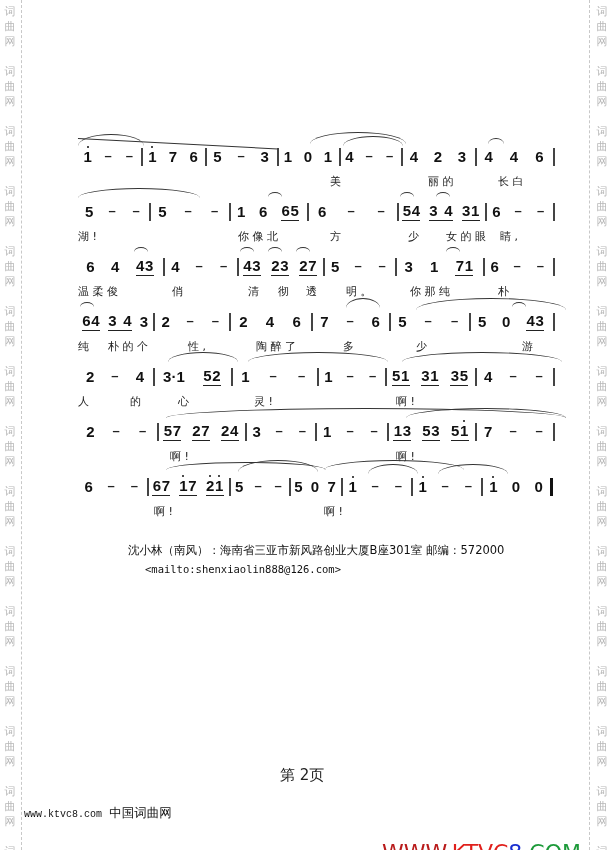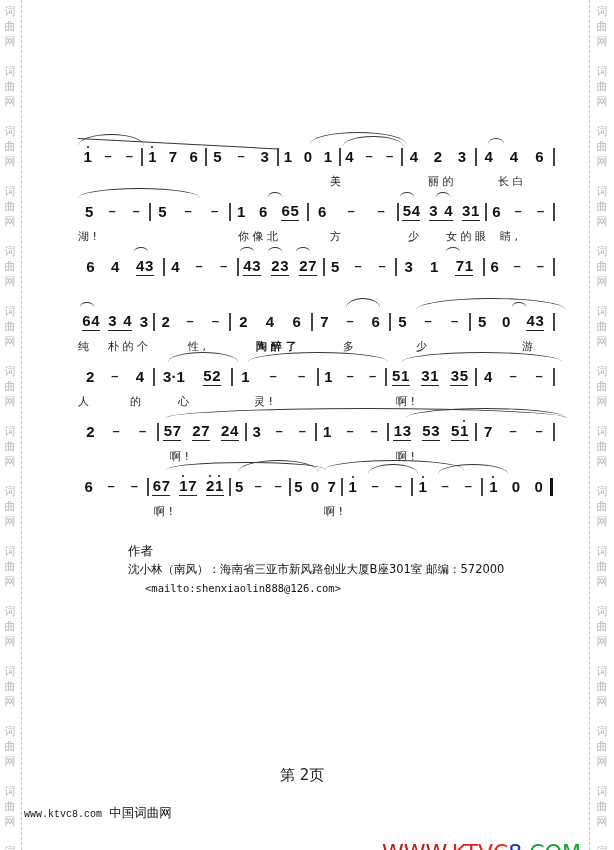--- a/index.html
+++ b/index.html
@@ -362,20 +362,30 @@
           <span class="note dash">–</span>
           <span class="note dash">–</span>
         </div>
         <div class="bar" style="left: 85px;"></div>
         <div class="bar" style="left: 159px;"></div>
         <div class="bar" style="left: 245px;"></div>
         <div class="bar" style="left: 317px;"></div>
         <div class="bar" style="left: 405px;"></div>
         <div class="bar" style="left: 475px;"></div>
       </div>
+      <div class="lyrics">
+        <span class="lyr" style="left: 0px;">温 柔 俊</span>
+        <span class="lyr" style="left: 94px;">俏</span>
+        <span class="lyr" style="left: 170px;">清</span>
+        <span class="lyr" style="left: 200px;">彻</span>
+        <span class="lyr" style="left: 228px;">透</span>
+        <span class="lyr" style="left: 268px;">明 。</span>
+        <span class="lyr" style="left: 332px;">你 那 纯</span>
+        <span class="lyr" style="left: 420px;">朴</span>
+      </div>
     </div>
     <div class="row" style="top: 165px;">
       <div class="notes">
         <div class="measure" style="left: 0px; width: 74px;">
           <span class="grp">
             <span class="note">6</span>
             <span class="note">4</span>
           </span>
           <span class="grp">
             <span class="note">3</span>
@@ -416,21 +426,21 @@
         <div class="bar" style="left: 151px;"></div>
         <div class="bar" style="left: 233px;"></div>
         <div class="bar" style="left: 311px;"></div>
         <div class="bar" style="left: 391px;"></div>
         <div class="bar" style="left: 475px;"></div>
       </div>
       <div class="lyrics">
         <span class="lyr" style="left: 0px;">纯</span>
         <span class="lyr" style="left: 30px;">朴 的 个</span>
         <span class="lyr" style="left: 110px;">性 ,</span>
-        <span class="lyr" style="left: 178px; font-weight: bold;">陶 醉 了</span>
+        <span class="lyr" style="left: 178px;">陶 醉 了</span>
         <span class="lyr" style="left: 265px;">多</span>
         <span class="lyr" style="left: 338px;">少</span>
         <span class="lyr" style="left: 444px;">游</span>
       </div>
     </div>
     <div class="row" style="top: 220px;">
       <div class="notes">
         <div class="measure" style="left: 0px; width: 74px;">
           <span><span class="note">2</span></span>
           <span class="note dash">–</span>
@@ -631,21 +641,20 @@
     <div class="arc" style="left: 88px; top: 278px; width: 400px; height: 10px;"></div>
     <div class="arc" style="left: 328px; top: 278px; width: 160px; height: 10px;"></div>
     <div class="arc" style="left: 88px; top: 332px; width: 160px; height: 8px;"></div>
     <div class="arc" style="left: 160px; top: 330px; width: 80px; height: 12px;"></div>
     <div class="arc" style="left: 246px; top: 330px; width: 140px; height: 10px;"></div>
     <div class="arc" style="left: 290px; top: 334px; width: 50px; height: 10px;"></div>
     <div class="arc" style="left: 360px; top: 334px; width: 70px; height: 10px;"></div>
   </div>
 
 <div class="info">
-  <span class="line title">作者</span>
   <span class="line" style="margin-top:0">沈小林（南风）：海南省三亚市新风路创业大厦B座301室    邮编：572000</span>
   <span class="line mono" style="margin-left:17px">&lt;mailto:shenxiaolin888@126.com&gt;</span>
 </div>
 
 <div class="pagenum">第 2页</div>
 
 <div class="footer-left">
   <span class="url">www.ktvc8.com</span>
   <span class="cn">中国词曲网</span>
 </div>

